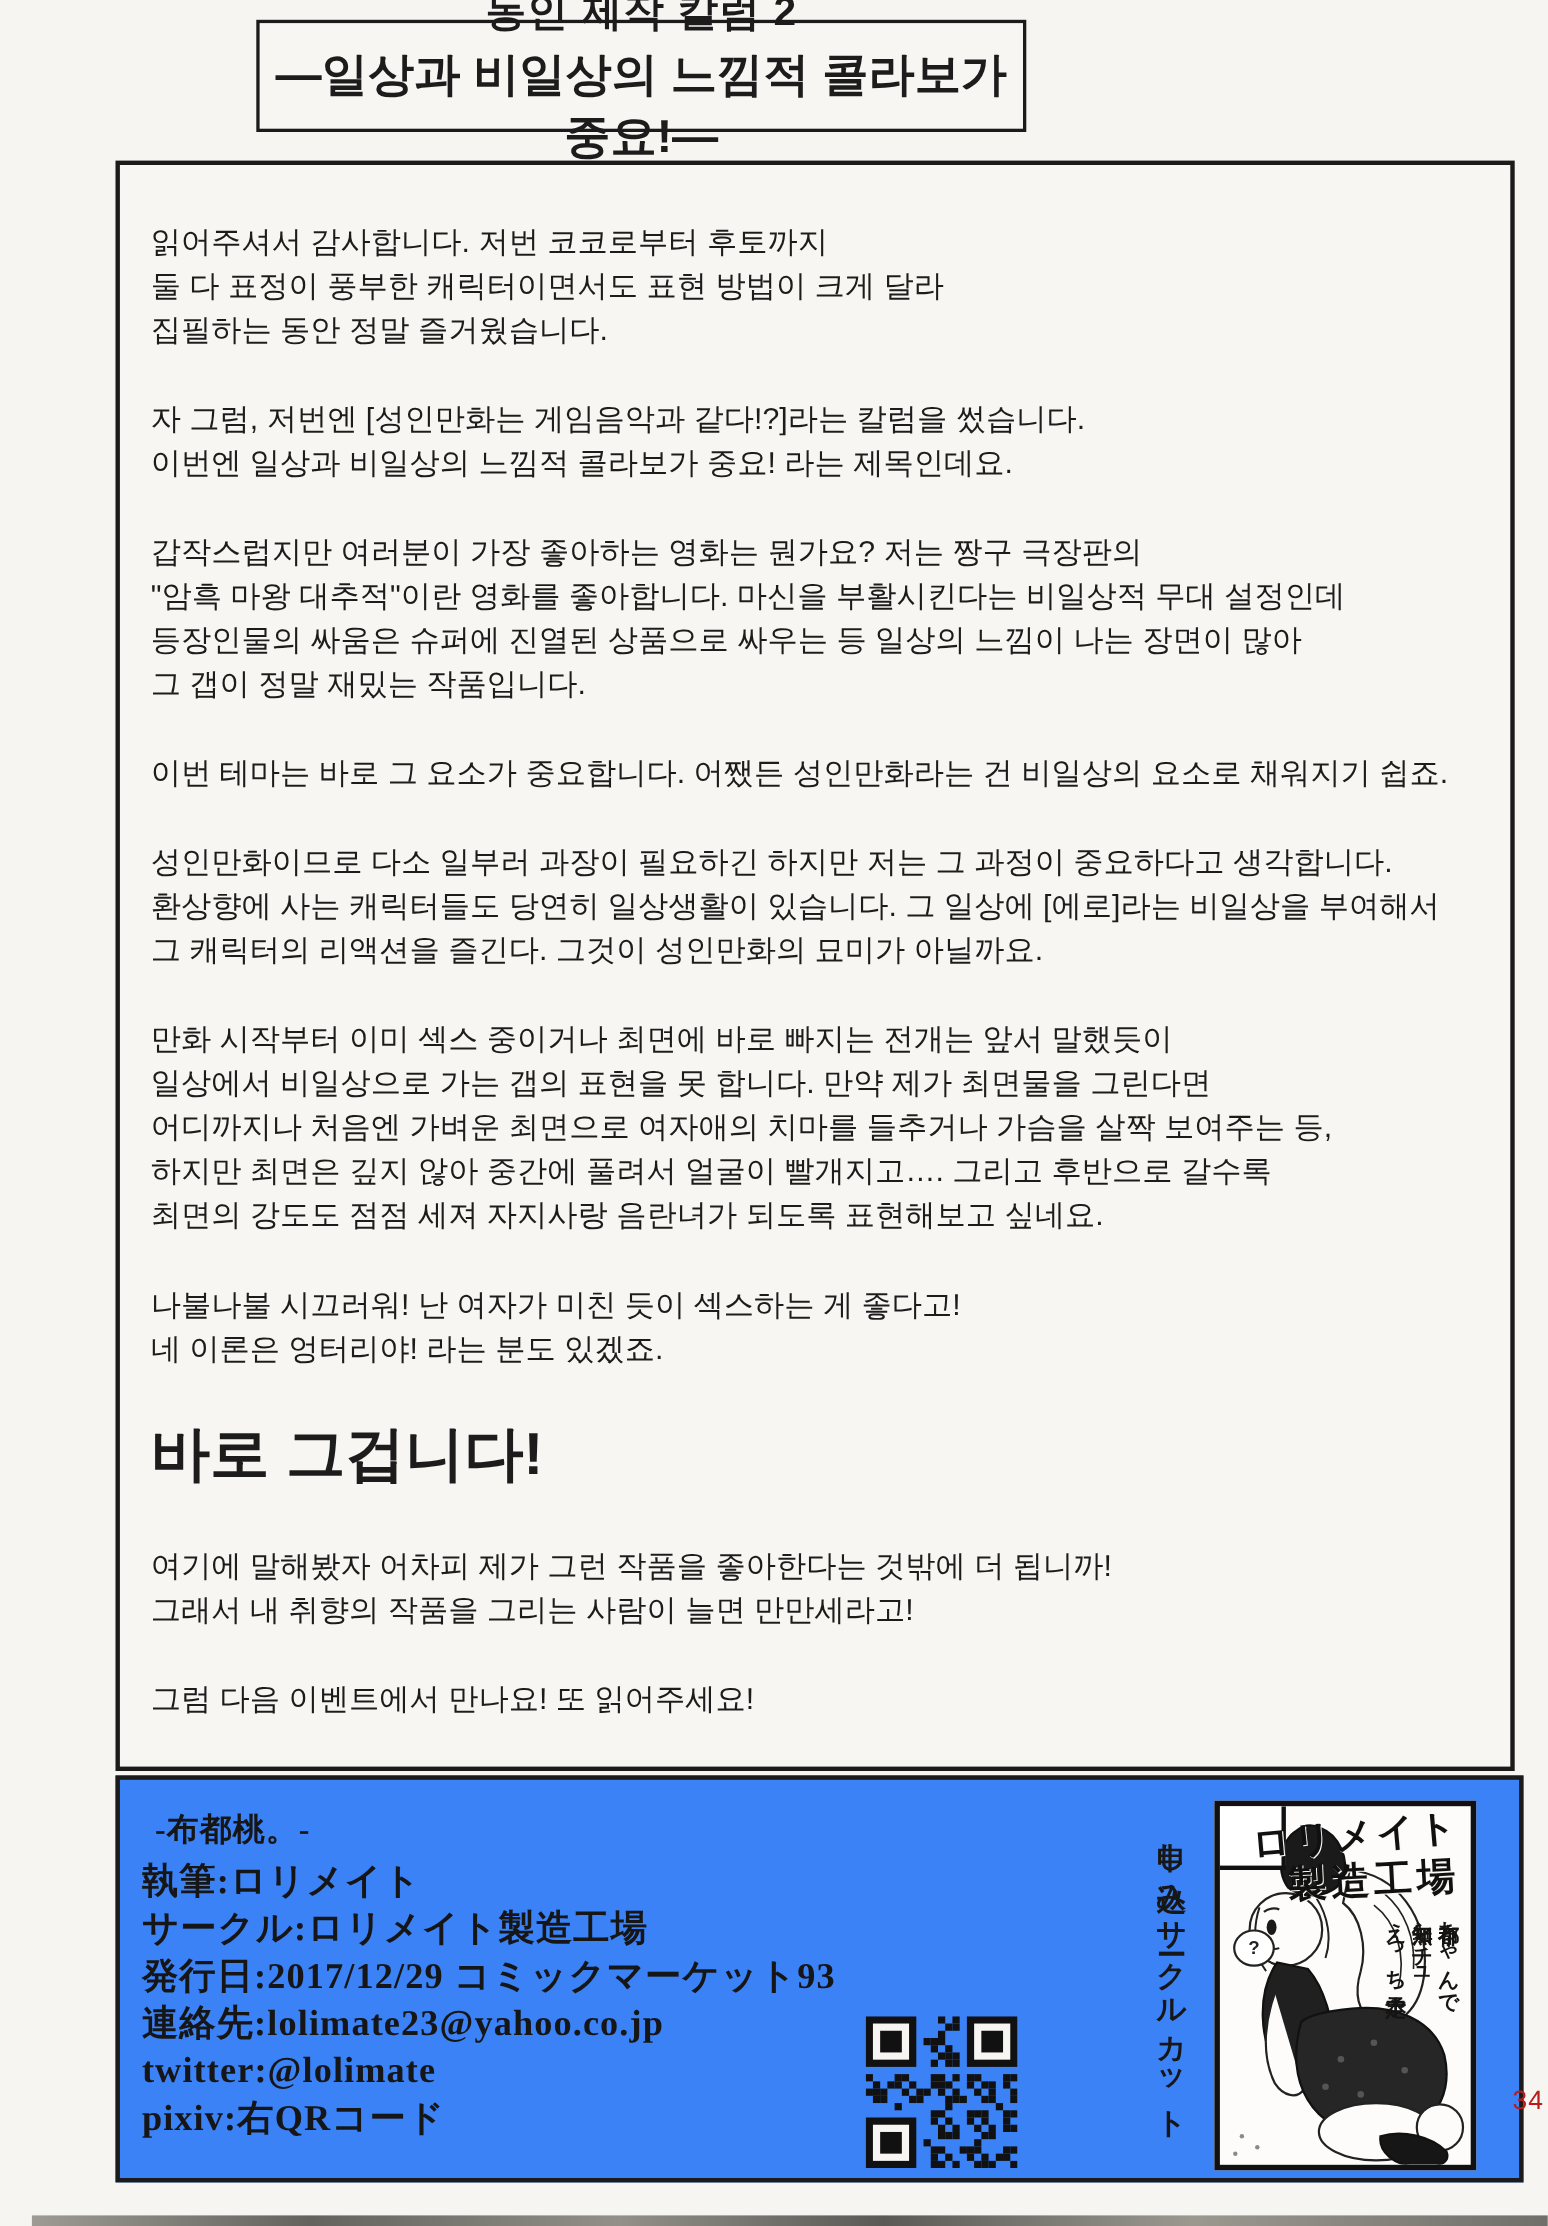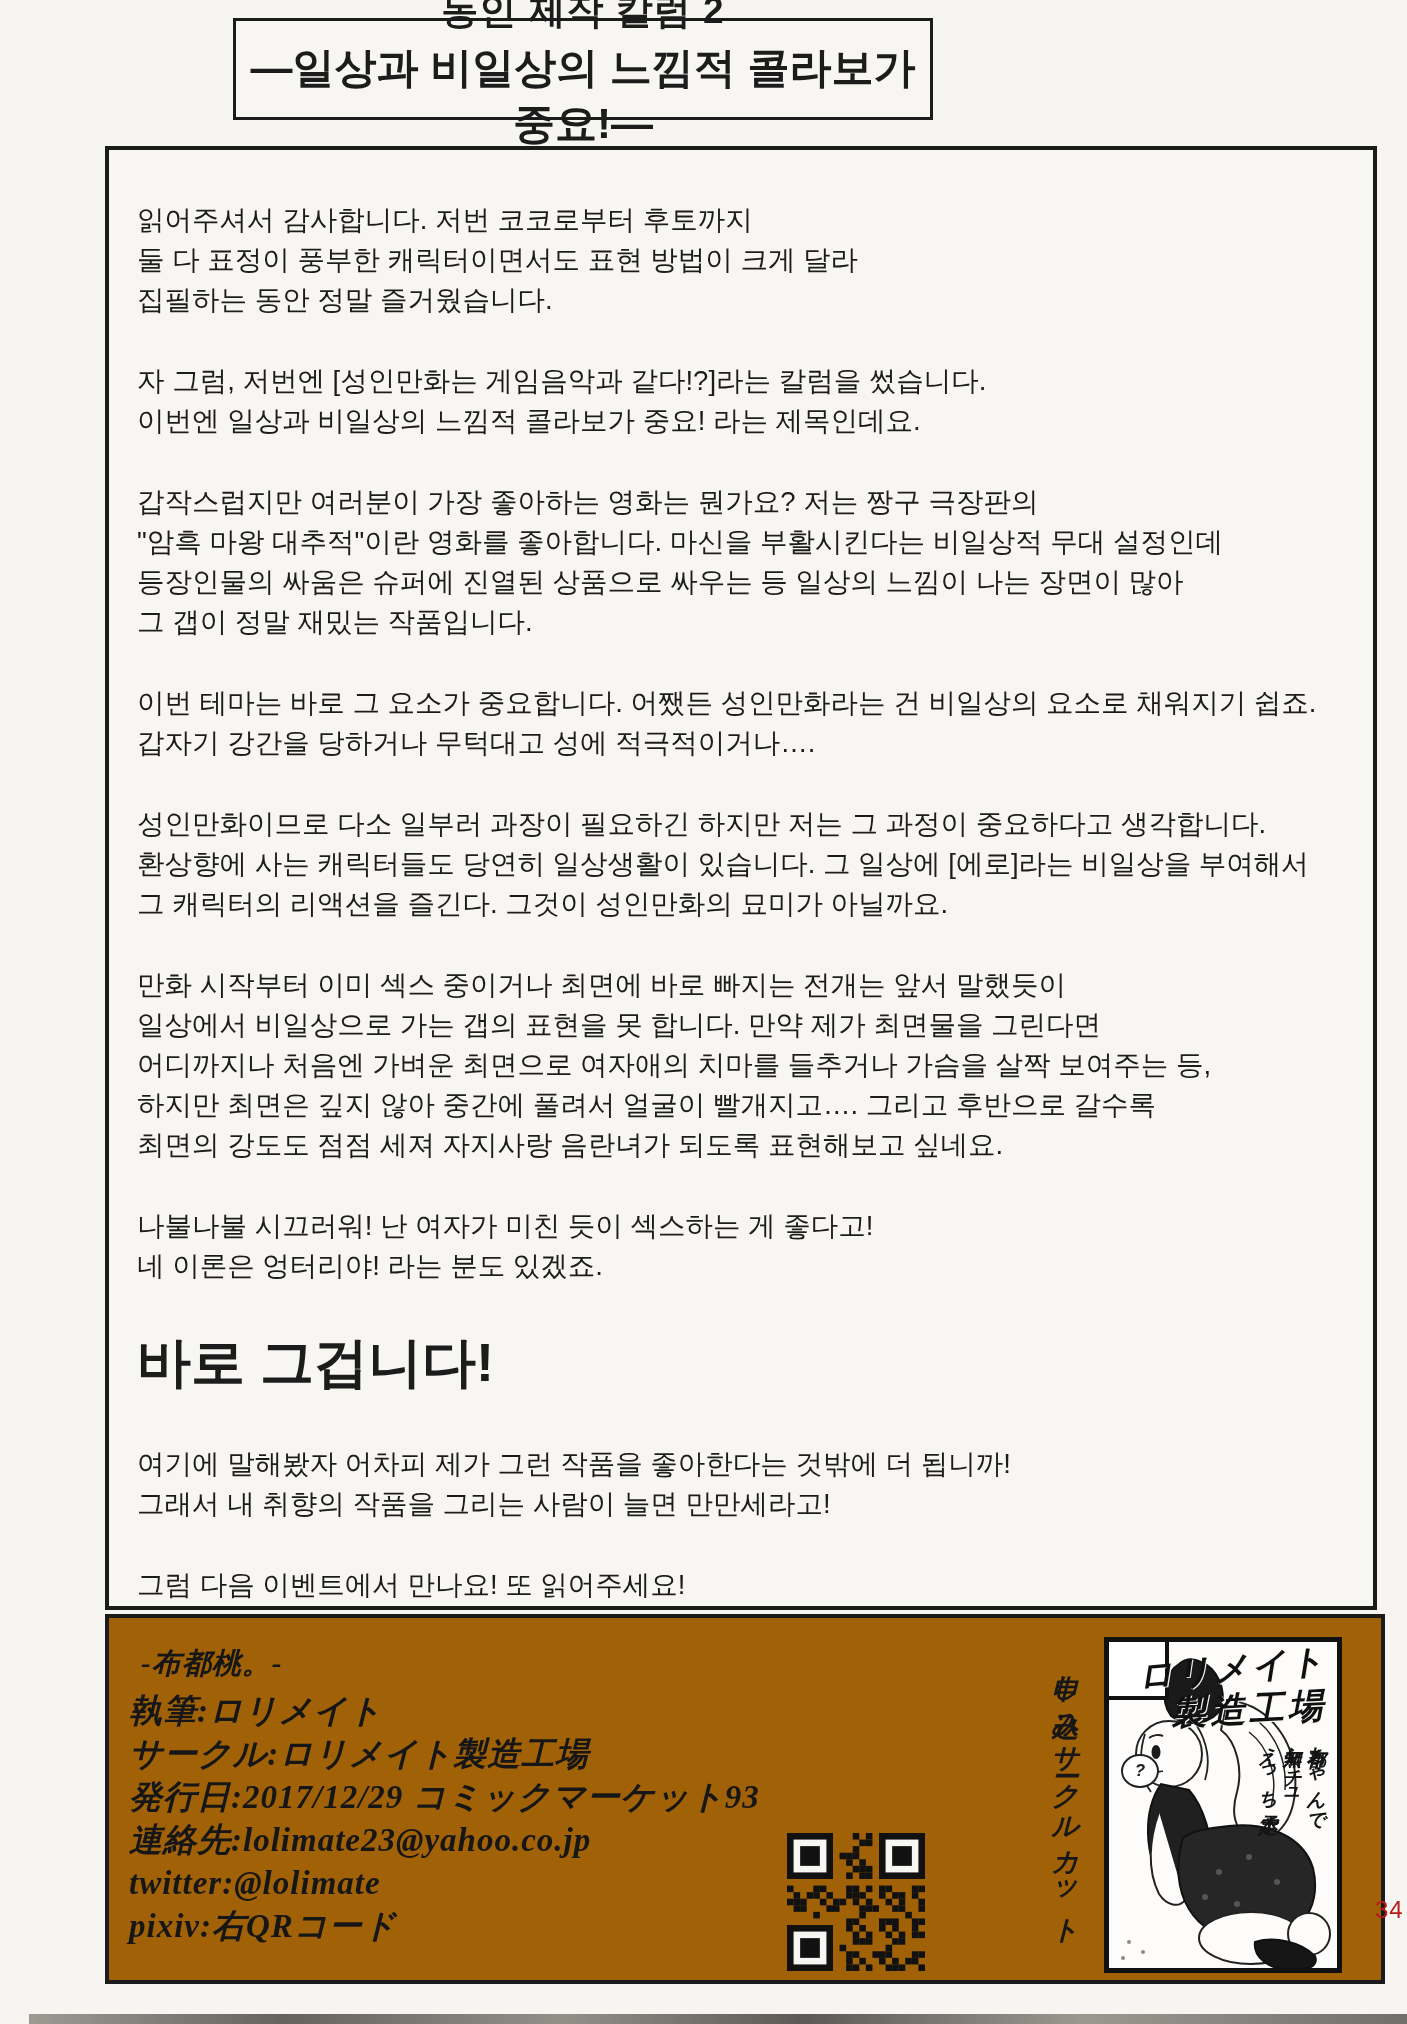--- a/index.html
+++ b/index.html
@@ -24,21 +24,21 @@
     left:76px;top:146px;width:1272px;height:1464px;
     border:4px solid #1b1b1b;background:#f8f6f2;box-sizing:border-box;
     padding:50px 26px 0 28px;overflow:hidden;
   }
   .para{margin:0 0 41px 0;font-size:27.5px;line-height:40px;font-weight:500;}
   .para .t-line{white-space:nowrap;}
   .para.big{font-size:54px;line-height:70px;font-weight:bold;margin:16px 0 47px 0;}
   
   .info-box{
     left:76px;top:1614px;width:1280px;height:370px;
-    border:4px solid #1b1b1b;background:#a16207;box-sizing:border-box;font-style:italic;
+    border:4px solid #1b1b1b;background:#3b82f6;box-sizing:border-box;
   }
   .colophon{
     position:absolute;left:20px;top:26px;
     font-family:"Liberation Serif", serif;font-weight:bold;color:#161616;
   }
   .colophon-name{font-size:29px;padding-left:12px;margin-bottom:6px;letter-spacing:1px;}
   .colo-line{font-size:33px;line-height:43px;letter-spacing:1px;white-space:nowrap;}
   .qr{position:absolute;left:678px;top:215px;width:138px;height:138px;}
   .vert-caption{
     position:absolute;left:938px;top:36px;height:308px;
@@ -106,21 +106,20 @@
           <div class="t-line">이번엔 일상과 비일상의 느낌적 콜라보가 중요! 라는 제목인데요.</div>
         </div>
         <div class="para">
           <div class="t-line">갑작스럽지만 여러분이 가장 좋아하는 영화는 뭔가요? 저는 짱구 극장판의</div>
           <div class="t-line">"암흑 마왕 대추적"이란 영화를 좋아합니다. 마신을 부활시킨다는 비일상적 무대 설정인데</div>
           <div class="t-line">등장인물의 싸움은 슈퍼에 진열된 상품으로 싸우는 등 일상의 느낌이 나는 장면이 많아</div>
           <div class="t-line">그 갭이 정말 재밌는 작품입니다.</div>
         </div>
         <div class="para">
           <div class="t-line">이번 테마는 바로 그 요소가 중요합니다. 어쨌든 성인만화라는 건 비일상의 요소로 채워지기 쉽죠.</div>
-          <div class="t-line">갑자기 강간을 당하거나 무턱대고 성에 적극적이거나….</div>
         </div>
         <div class="para">
           <div class="t-line">성인만화이므로 다소 일부러 과장이 필요하긴 하지만 저는 그 과정이 중요하다고 생각합니다.</div>
           <div class="t-line">환상향에 사는 캐릭터들도 당연히 일상생활이 있습니다. 그 일상에 [에로]라는 비일상을 부여해서</div>
           <div class="t-line">그 캐릭터의 리액션을 즐긴다. 그것이 성인만화의 묘미가 아닐까요.</div>
         </div>
         <div class="para">
           <div class="t-line">만화 시작부터 이미 섹스 중이거나 최면에 바로 빠지는 전개는 앞서 말했듯이</div>
           <div class="t-line">일상에서 비일상으로 가는 갭의 표현을 못 합니다. 만약 제가 최면물을 그린다면</div>
           <div class="t-line">어디까지나 처음엔 가벼운 최면으로 여자애의 치마를 들추거나 가슴을 살짝 보여주는 등,</div>

